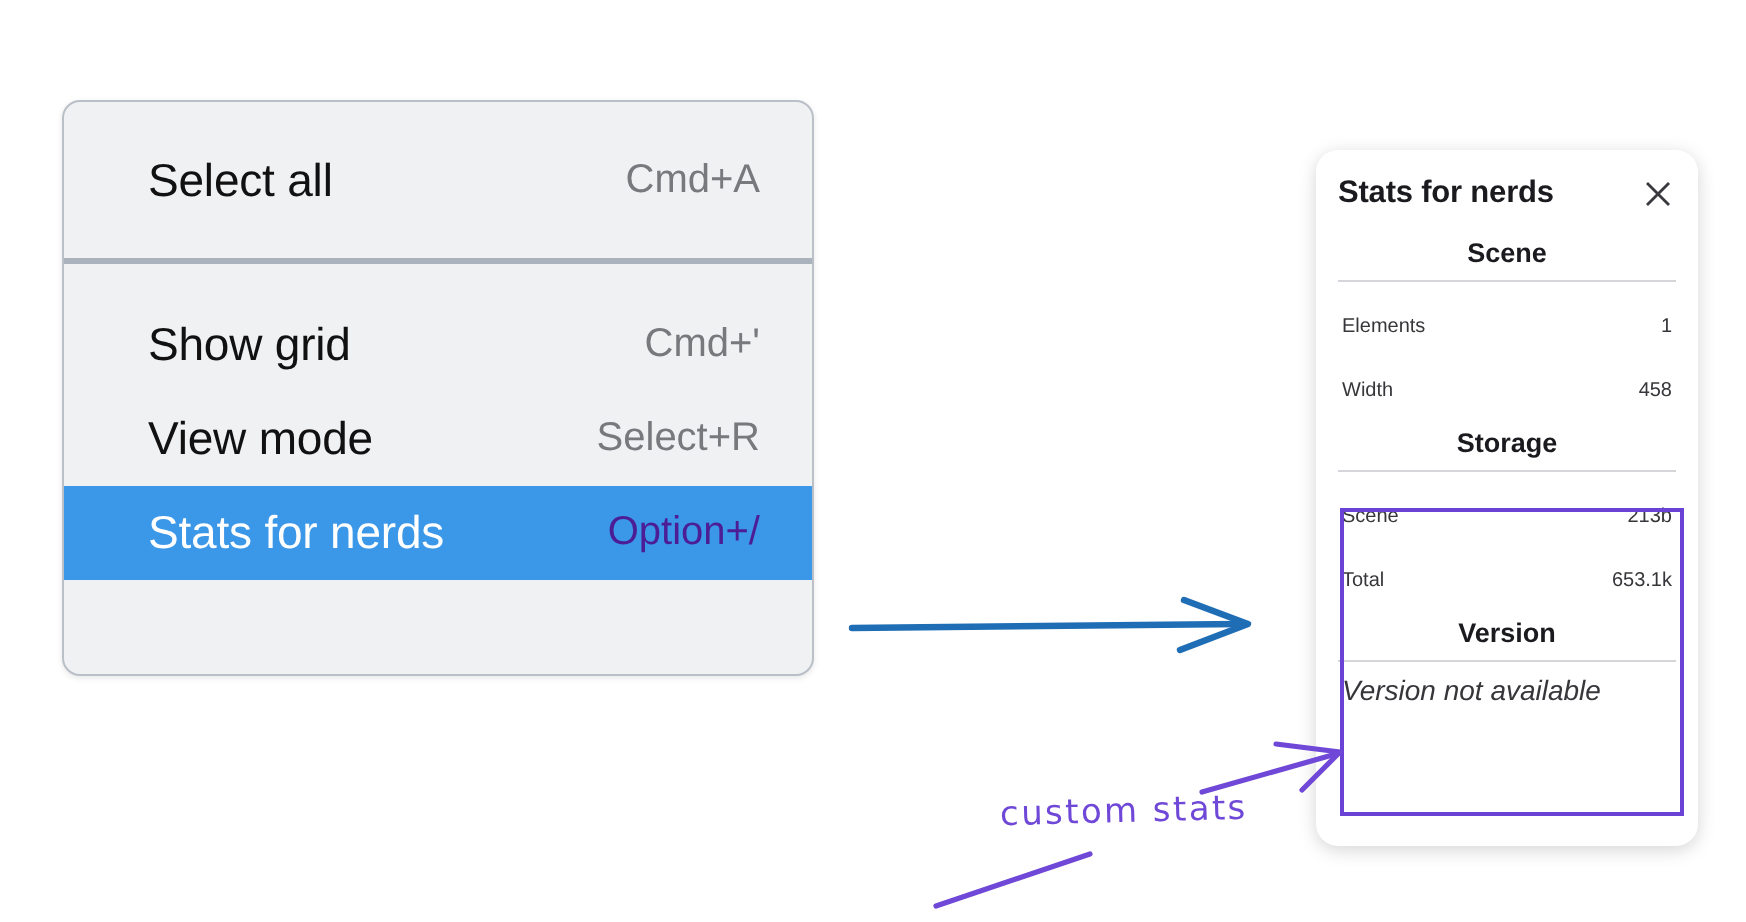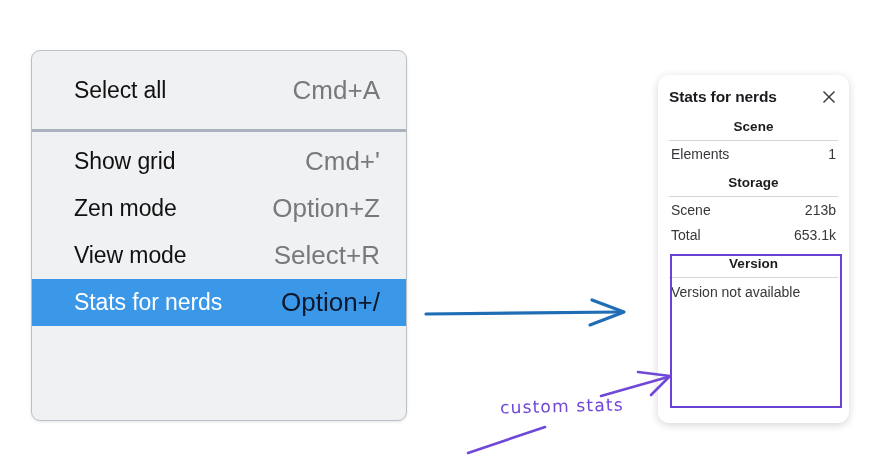--- a/index.html
+++ b/index.html
@@ -15,72 +15,72 @@
     overflow: hidden;
     font-family: "Liberation Sans", sans-serif;
   }
 
   
   #context-menu {
     position: absolute;
     left: 31px;
     top: 50px;
     width: 376px;
-    height: 371px;
+    height: 288px;
     background: #f0f1f3;
     border: 1px solid #b9c0c8;
     border-radius: 9px;
     box-sizing: border-box;
     overflow: hidden;
     box-shadow: 0 1px 3px rgba(0,0,0,0.10);
   }
   .menu-group {
     position: relative;
   }
   .menu-group.group-top {
     padding-top: 16px;
     padding-bottom: 15px;
   }
   .menu-separator {
     height: 3px;
     background: #aab2bd;
     width: 100%;
   }
   .menu-group.group-bottom {
-    padding-top: 6px;
+    padding-top: 17px;
     padding-bottom: 18px;
   }
   .menu-item {
     display: flex;
     align-items: center;
     justify-content: space-between;
     height: 47px;
     padding: 0 26px 0 42px;
     box-sizing: border-box;
     cursor: default;
   }
   .menu-item .mi-label {
     font-size: 23px;
     color: #111111;
     letter-spacing: -0.1px;
     white-space: nowrap;
   }
   .menu-item .mi-shortcut {
-    font-size: 26px;
+    font-size: 20px;
     color: #77797d;
     white-space: nowrap;
   }
   .menu-item.selected {
     background: #3b97e8;
   }
   .menu-item.selected .mi-label {
     color: #ffffff;
   }
   .menu-item.selected .mi-shortcut {
-    color: #0f172a;
+    color: #4c1d95;
   }
 
   
   #stats-panel {
     position: absolute;
     left: 658px;
     top: 75px;
     width: 191px;
     height: 348px;
     background: #ffffff;
@@ -121,32 +121,34 @@
   }
   .rule {
     height: 1px;
     background: #d6d6da;
     width: 100%;
   }
   .stat-row {
     display: flex;
     align-items: flex-start;
     justify-content: space-between;
-    font-size: 14px;
+    font-size: 10px;
     color: #37373b;
     padding: 4.5px 2px 4.5px 2px;
+    margin-top: 12px;
   }
   .stat-row .sr-value {
     color: #37373b;
   }
   .plain-row {
     font-size: 14px;
     color: #37373b;
     padding: 6px 2px 4px 2px;
     white-space: nowrap;
+    font-style: italic;
   }
 
   
   #highlight-box {
     position: absolute;
     left: 670px;
     top: 254px;
     width: 172px;
     height: 154px;
     border: 2px solid #6a42d6;
@@ -189,24 +191,20 @@
         <span class="mi-shortcut">Cmd+A</span>
       </div>
     </div>
 
     <div class="menu-separator"></div>
 
     <div class="menu-group group-bottom">
       <div class="menu-item">
         <span class="mi-label">Show grid</span>
         <span class="mi-shortcut">Cmd+'</span>
-      </div>
-      <div class="menu-item">
-        <span class="mi-label">Zen mode</span>
-        <span class="mi-shortcut">Option+Z</span>
       </div>
       <div class="menu-item">
         <span class="mi-label">View mode</span>
         <span class="mi-shortcut">Select+R</span>
       </div>
       <div class="menu-item selected">
         <span class="mi-label">Stats for nerds</span>
         <span class="mi-shortcut">Option+/</span>
       </div>
     </div>
@@ -224,20 +222,24 @@
         </svg>
       </span>
     </div>
 
     <div class="section-title">Scene</div>
     <div class="rule"></div>
     <div class="stat-row">
       <span class="sr-label">Elements</span>
       <span class="sr-value">1</span>
     </div>
+    <div class="stat-row">
+      <span class="sr-label">Width</span>
+      <span class="sr-value">458</span>
+    </div>
 
     <div class="section-title">Storage</div>
     <div class="rule"></div>
     <div class="stat-row">
       <span class="sr-label">Scene</span>
       <span class="sr-value">213b</span>
     </div>
     <div class="stat-row">
       <span class="sr-label">Total</span>
       <span class="sr-value">653.1k</span>

